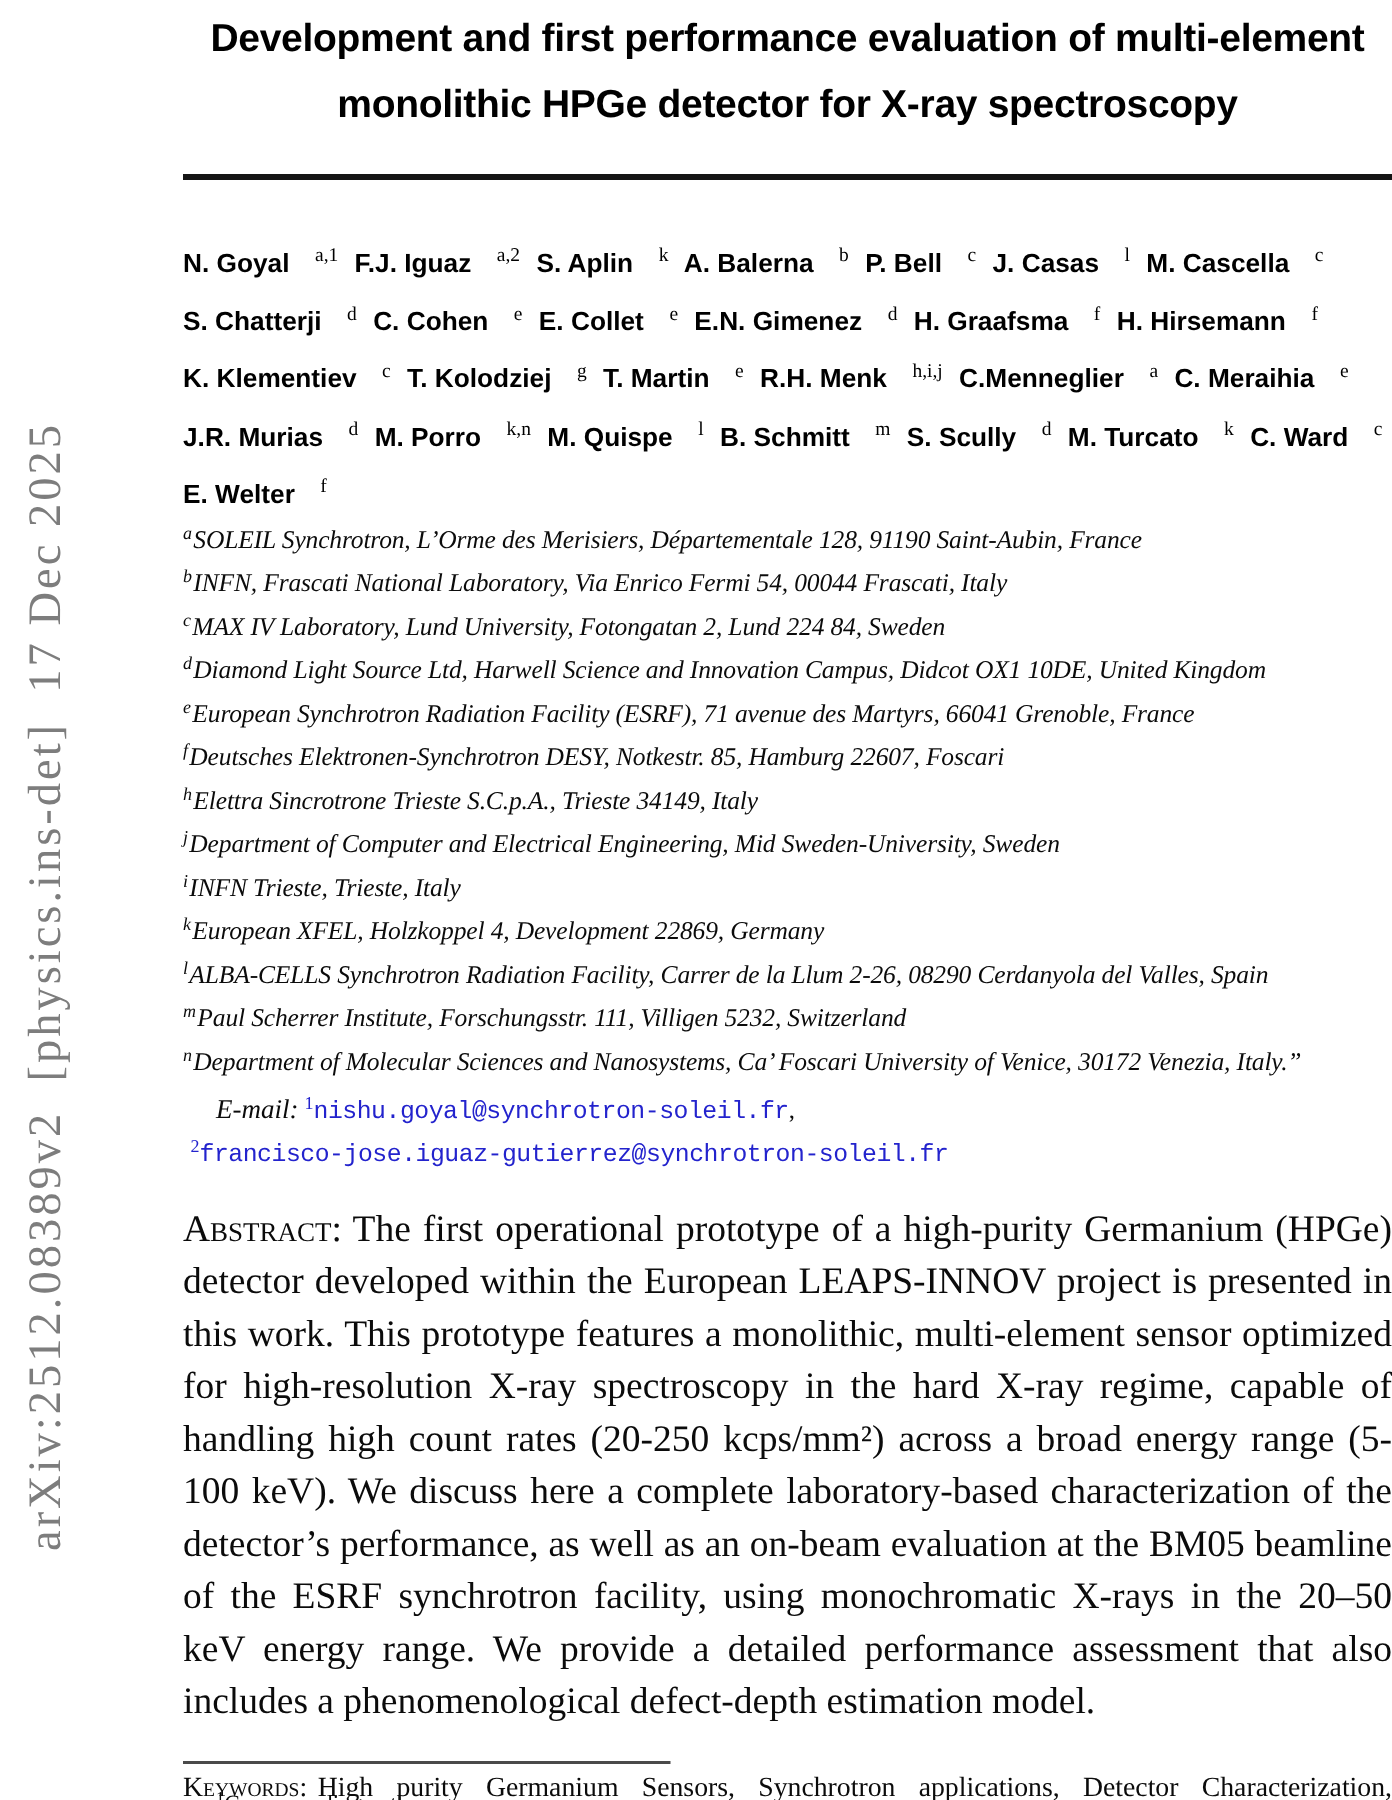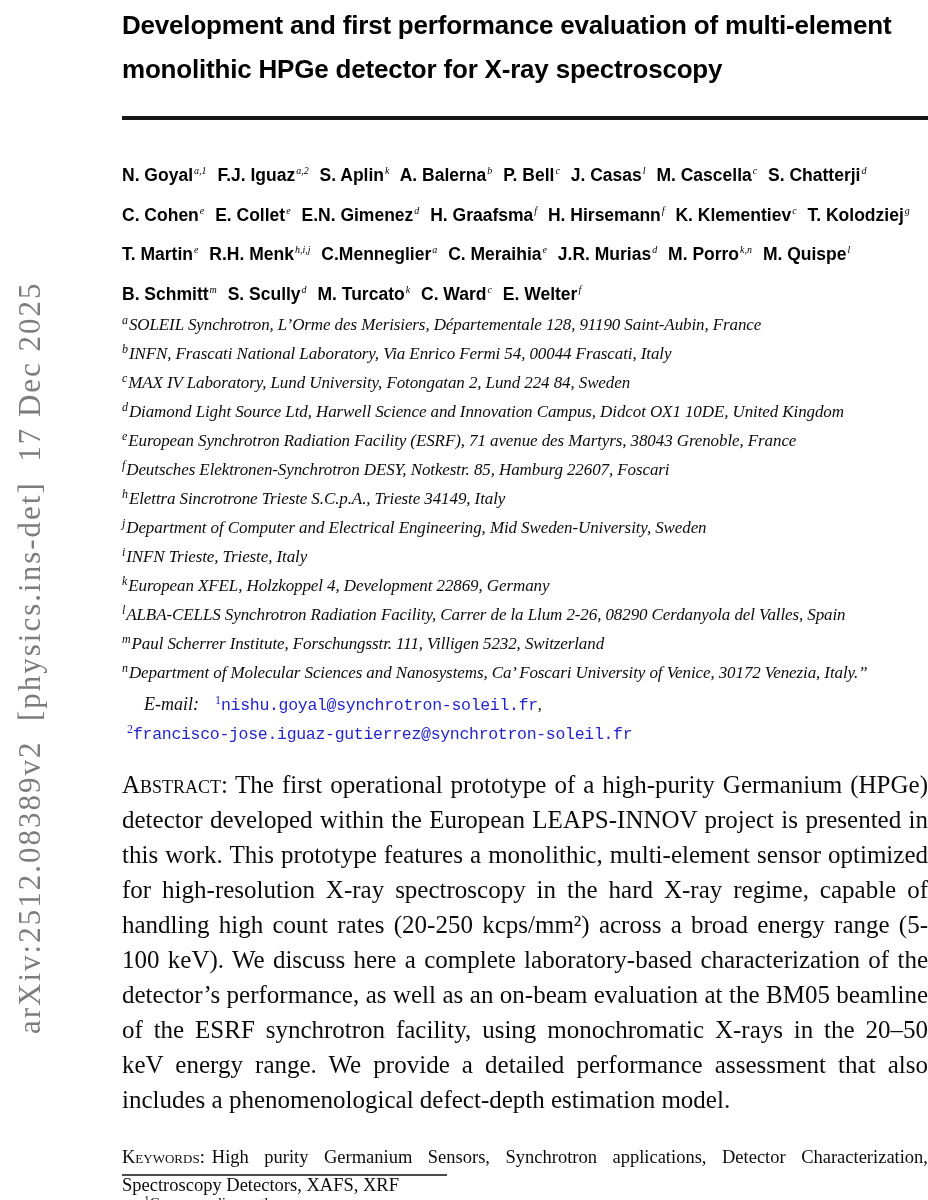--- a/index.html
+++ b/index.html
@@ -28,61 +28,61 @@
     width: 806px;
   }
   .title {
     margin: 0; padding-top: 3px;
     font-family: "Liberation Sans", sans-serif;
     font-weight: bold;
     font-size: 26px;
     line-height: 44px;
     color: #000000;
     letter-spacing: -0.2px;
+    text-align: center;
   }
   .rule {
     height: 4px;
     background: #151515;
     margin-top: 25px;
   }
   .authors {
     margin-top: 37px;
     font-family: "Liberation Sans", sans-serif;
     font-weight: bold;
     font-size: 17.5px;
     line-height: 36.5px;
     color: #000000;
   }
   .author { white-space: nowrap; margin-right: 6px; }
   .asup {
     font-family: "Liberation Serif", serif;
-    font-style: italic;
     font-weight: normal;
-    font-size: 10px;
+    font-size: 13px;
     position: relative; top: -7px;
-    margin-left: 1px;
+    margin-left: 17px;
   }
   .affils {
     margin-top: -4px;
     font-style: italic;
     font-size: 17px;
     line-height: 27px;
     letter-spacing: -0.1px;
   }
   .affil { padding-left: 15px; text-indent: -15px; }
   .fsup {
     font-size: 12px;
     font-style: italic;
     position: relative; top: -6px;
     margin-right: 1px;
   }
   .emails { margin-top: 2px; font-size: 16.5px; line-height: 28px; }
   .email-line { padding-left: 22px; }
   .email-line.second { padding-left: 5px; }
-  .email-label { font-style: italic; font-size: 18px; color: #0b0b0b; margin-right: 16px; }
+  .email-label { font-style: italic; font-size: 18px; color: #0b0b0b; margin-right: 4px; }
   .esup {
     color: #2323cd;
     font-size: 12px;
     position: relative; top: -6px;
     font-family: "Liberation Serif", serif;
   }
   .email-link {
     font-family: "Liberation Mono", monospace;
     color: #2323cd;
     text-decoration: none;
@@ -115,21 +115,21 @@
 
 <div class="content">
   <h1 class="title">Development and first performance evaluation of multi-element monolithic HPGe detector for X-ray spectroscopy</h1>
   <div class="rule"></div>
   <div class="authors"><span class="author"><span>N. Goyal</span><span class="asup">a,1</span></span> <span class="author"><span>F.J. Iguaz</span><span class="asup">a,2</span></span> <span class="author"><span>S. Aplin</span><span class="asup">k</span></span> <span class="author"><span>A. Balerna</span><span class="asup">b</span></span> <span class="author"><span>P. Bell</span><span class="asup">c</span></span> <span class="author"><span>J. Casas</span><span class="asup">l</span></span> <span class="author"><span>M. Cascella</span><span class="asup">c</span></span> <span class="author"><span>S. Chatterji</span><span class="asup">d</span></span> <span class="author"><span>C. Cohen</span><span class="asup">e</span></span> <span class="author"><span>E. Collet</span><span class="asup">e</span></span> <span class="author"><span>E.N. Gimenez</span><span class="asup">d</span></span> <span class="author"><span>H. Graafsma</span><span class="asup">f</span></span> <span class="author"><span>H. Hirsemann</span><span class="asup">f</span></span> <span class="author"><span>K. Klementiev</span><span class="asup">c</span></span> <span class="author"><span>T. Kolodziej</span><span class="asup">g</span></span> <span class="author"><span>T. Martin</span><span class="asup">e</span></span> <span class="author"><span>R.H. Menk</span><span class="asup">h,i,j</span></span> <span class="author"><span>C.Menneglier</span><span class="asup">a</span></span> <span class="author"><span>C. Meraihia</span><span class="asup">e</span></span> <span class="author"><span>J.R. Murias</span><span class="asup">d</span></span> <span class="author"><span>M. Porro</span><span class="asup">k,n</span></span> <span class="author"><span>M. Quispe</span><span class="asup">l</span></span> <span class="author"><span>B. Schmitt</span><span class="asup">m</span></span> <span class="author"><span>S. Scully</span><span class="asup">d</span></span> <span class="author"><span>M. Turcato</span><span class="asup">k</span></span> <span class="author"><span>C. Ward</span><span class="asup">c</span></span> <span class="author"><span>E. Welter</span><span class="asup">f</span></span> </div>
   <div class="affils">
       <div class="affil"><span class="fsup">a</span><span>SOLEIL Synchrotron, L’Orme des Merisiers, Départementale 128, 91190 Saint-Aubin, France</span></div>
       <div class="affil"><span class="fsup">b</span><span>INFN, Frascati National Laboratory, Via Enrico Fermi 54, 00044 Frascati, Italy</span></div>
       <div class="affil"><span class="fsup">c</span><span>MAX IV Laboratory, Lund University, Fotongatan 2, Lund 224 84, Sweden</span></div>
       <div class="affil"><span class="fsup">d</span><span>Diamond Light Source Ltd, Harwell Science and Innovation Campus, Didcot OX1 10DE, United Kingdom</span></div>
-      <div class="affil"><span class="fsup">e</span><span>European Synchrotron Radiation Facility (ESRF), 71 avenue des Martyrs, 38043 Grenoble, France</span></div>
+      <div class="affil"><span class="fsup">e</span><span>European Synchrotron Radiation Facility (ESRF), 71 avenue des Martyrs, 66041 Grenoble, France</span></div>
       <div class="affil"><span class="fsup">f</span><span>Deutsches Elektronen-Synchrotron DESY, Notkestr. 85, Hamburg 22607, Foscari</span></div>
       <div class="affil"><span class="fsup">h</span><span>Elettra Sincrotrone Trieste S.C.p.A., Trieste 34149, Italy</span></div>
       <div class="affil"><span class="fsup">j</span><span>Department of Computer and Electrical Engineering, Mid Sweden-University, Sweden</span></div>
       <div class="affil"><span class="fsup">i</span><span>INFN Trieste, Trieste, Italy</span></div>
       <div class="affil"><span class="fsup">k</span><span>European XFEL, Holzkoppel 4, Development 22869, Germany</span></div>
       <div class="affil"><span class="fsup">l</span><span>ALBA-CELLS Synchrotron Radiation Facility, Carrer de la Llum 2-26, 08290 Cerdanyola del Valles, Spain</span></div>
       <div class="affil"><span class="fsup">m</span><span>Paul Scherrer Institute, Forschungsstr. 111, Villigen 5232, Switzerland</span></div>
       <div class="affil"><span class="fsup">n</span><span>Department of Molecular Sciences and Nanosystems, Ca’ Foscari University of Venice, 30172 Venezia, Italy.”</span></div>
     </div>
   <div class="emails">

